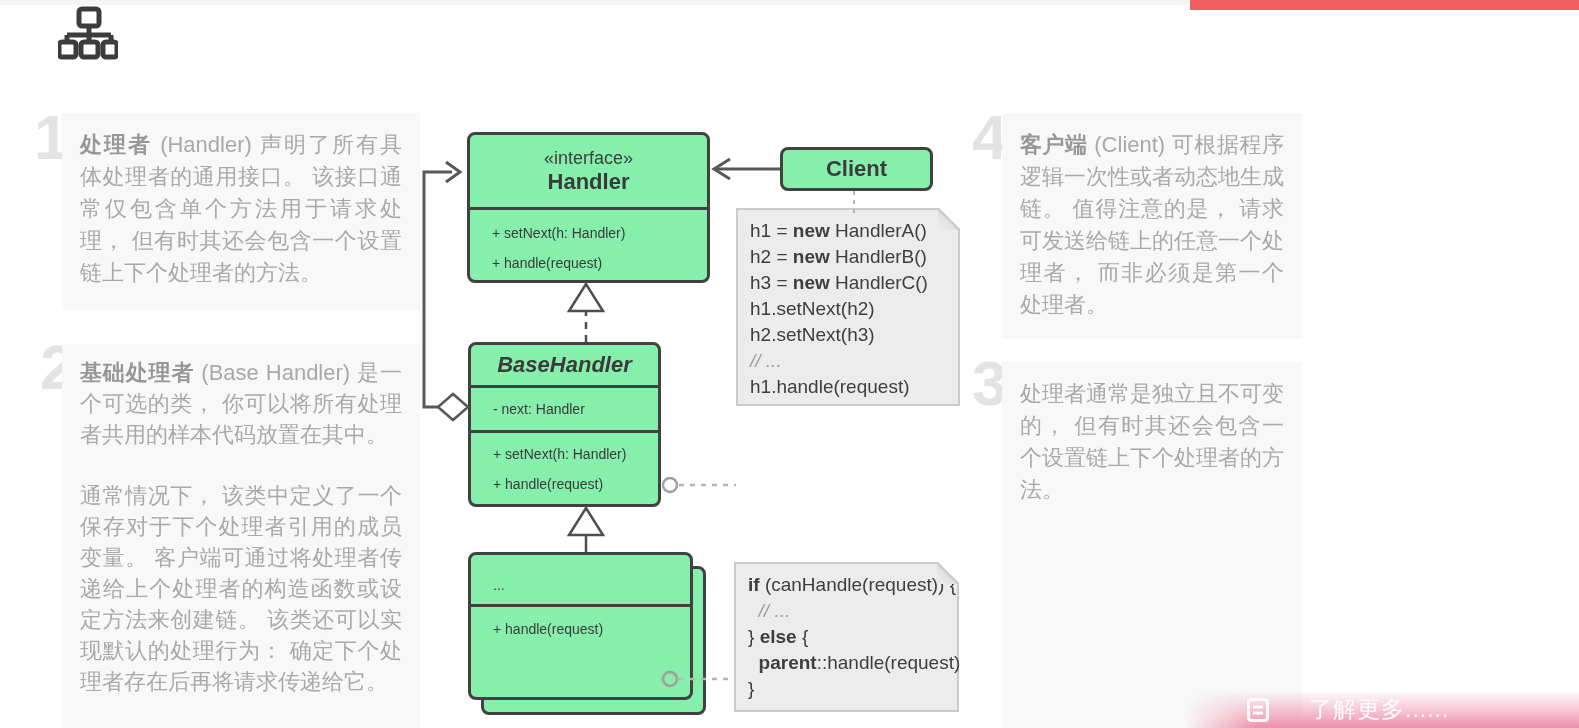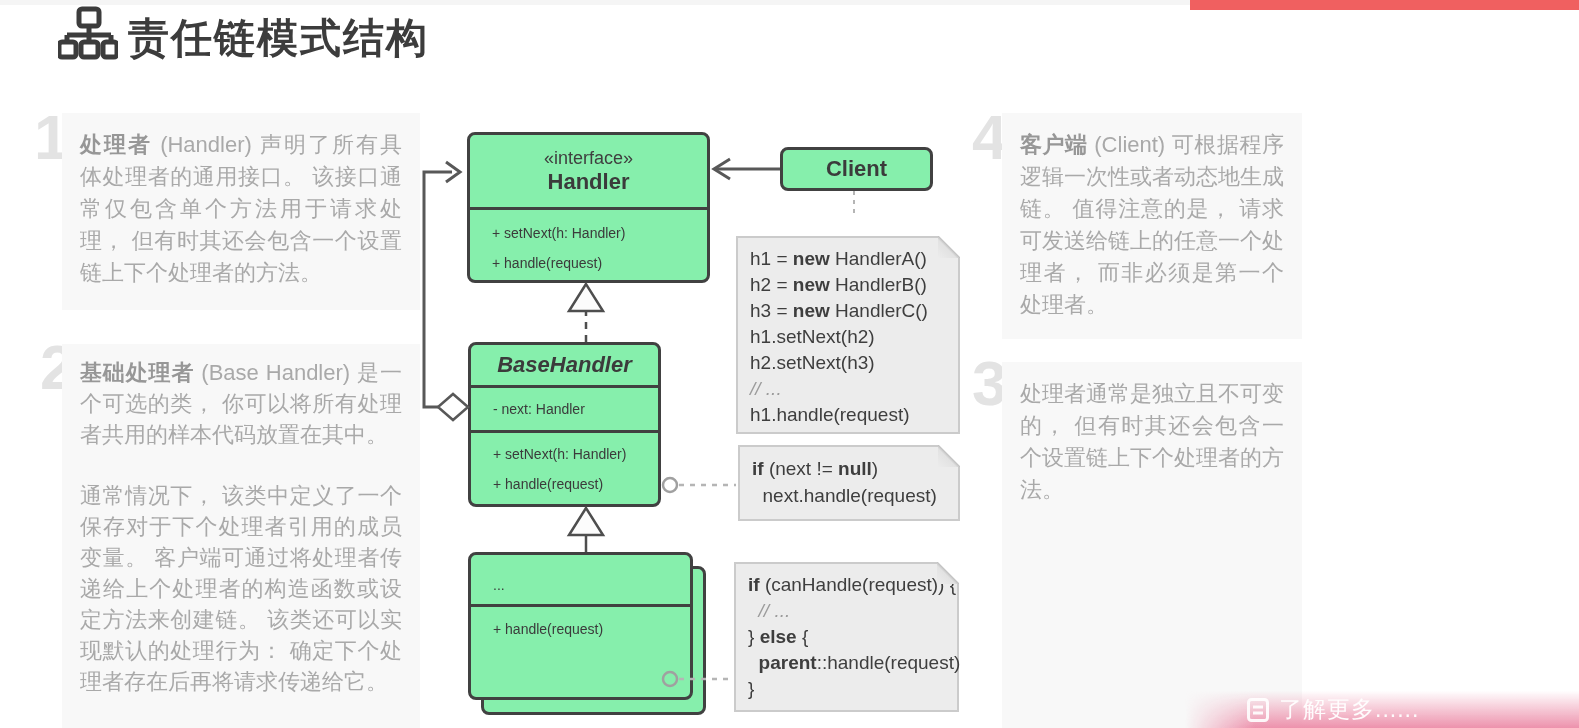--- a/index.html
+++ b/index.html
@@ -56,54 +56,53 @@
   #box-concrete .mid{height:49px;display:flex;align-items:flex-end;padding-bottom:4px;box-sizing:border-box;}
   #box-concrete .methods{padding-top:7px;}
 
   
   .note{position:absolute;background:#ececec;border:2px solid #cbcbcb;color:#3e3e3e;
         font-size:19px;line-height:26px;padding:8px 12px;box-sizing:border-box;white-space:pre;}
   .note::before{content:"";position:absolute;top:-2px;right:-2px;width:22px;height:22px;
         background:linear-gradient(225deg,#ffffff 0%,#ffffff 46%,#c3c3c3 50%,#e2e2e2 58%,#ececec 100%);}
   .note .cl span.b{font-weight:bold;}
   .note .cl span.i{font-style:italic;color:#9b9b9b;}
-  #note-client-code{left:736px;top:236px;width:224px;height:198px;}
+  #note-client-code{left:736px;top:208px;width:224px;height:198px;}
   #note-next-check{left:738px;top:445px;width:222px;height:76px;line-height:27px;}
   #note-can-handle{left:734px;top:562px;width:225px;height:150px;}
 
   
   #connectors{position:absolute;left:0;top:0;width:1579px;height:728px;pointer-events:none;}
 
   
   .learn-more{position:absolute;left:1185px;top:691px;width:394px;height:37px;
       background:linear-gradient(to bottom,rgba(250,233,238,0.05),rgba(236,140,168,0.95));
       -webkit-mask-image:linear-gradient(to right,transparent,#000 70px);
       mask-image:linear-gradient(to right,transparent,#000 70px);
-      display:flex;align-items:center;padding-left:62px;box-sizing:border-box;}
+      display:flex;align-items:center;padding-left:62px;box-sizing:border-box;gap:30px;}
   .learn-more .lm-label{color:#ffffff;font-size:23px;letter-spacing:1px;opacity:.95;}
   .lm-icon{margin-right:10px;opacity:.9;}
 </style>
 </head>
 <body>
 
 <div class="canvas">
 
   <div class="top-track"></div>
   <div class="top-progress"></div>
 
   <svg class="title-icon" viewBox="0 0 60 54">
     <g fill="none" stroke="#3c3c3c" stroke-width="5">
       <rect x="21" y="3" width="20" height="17" rx="3"></rect>
       <path d="M31 20 v9 M9 29 h44 M9 29 v7 M31 29 v7 M53 29 v7"></path>
       <rect x="1" y="36" width="17" height="15" rx="3"></rect>
       <rect x="23" y="36" width="17" height="15" rx="3"></rect>
       <rect x="45" y="36" width="14" height="15" rx="3"></rect>
     </g>
   </svg>
-  <div class="page-title">责任链模式结构</div>
 
   <div class="big-num" id="n1">1</div>
   <div class="big-num" id="n2">2</div>
   <div class="big-num" id="n3">3</div>
   <div class="big-num" id="n4">4</div>
 
   <div class="ann" id="ann1">
       <p><span class="lead">处理者</span> (Handler) 声明了所有具体处理者的通用接口。 该接口通常仅包含单个方法用于请求处理， 但有时其还会包含一个设置链上下个处理者的方法。</p>
     </div>
   <div class="ann" id="ann2">
@@ -150,21 +149,20 @@
   <div class="uml-box" id="box-concrete">
     <div class="cmp mid">
       <div class="row-txt">...</div>
     </div>
     <div class="cmp methods">
       <div class="row-txt">+ handle(request)</div>
     </div>
   </div>
 
   <div class="note" id="note-client-code"><div class="cl"><span>h1 = </span><span class="b">new</span><span> HandlerA()</span></div><div class="cl"><span>h2 = </span><span class="b">new</span><span> HandlerB()</span></div><div class="cl"><span>h3 = </span><span class="b">new</span><span> HandlerC()</span></div><div class="cl"><span>h1.setNext(h2)</span></div><div class="cl"><span>h2.setNext(h3)</span></div><div class="cl"><span class="i">// ...</span></div><div class="cl"><span>h1.handle(request)</span></div></div>
-  <div class="note" id="note-next-check"><div class="cl"><span class="b">if</span><span> (next != </span><span class="b">null</span><span>)</span></div><div class="cl"><span>  next.handle(request)</span></div></div>
   <div class="note" id="note-can-handle"><div class="cl"><span class="b">if</span><span> (canHandle(request)) {</span></div><div class="cl"><span class="i">  // ...</span></div><div class="cl"><span>} </span><span class="b">else</span><span> {</span></div><div class="cl"><span>  </span><span class="b">parent</span><span>::handle(request)</span></div><div class="cl"><span>}</span></div></div>
 
   <svg id="connectors">
 
     <g stroke="#585858" stroke-width="3" fill="none">
       <path d="M780 169 H716"></path>
       <path d="M730 159 L714 169 L730 179"></path>
     </g>
 
     <g stroke="#585858" stroke-width="3" fill="none">

